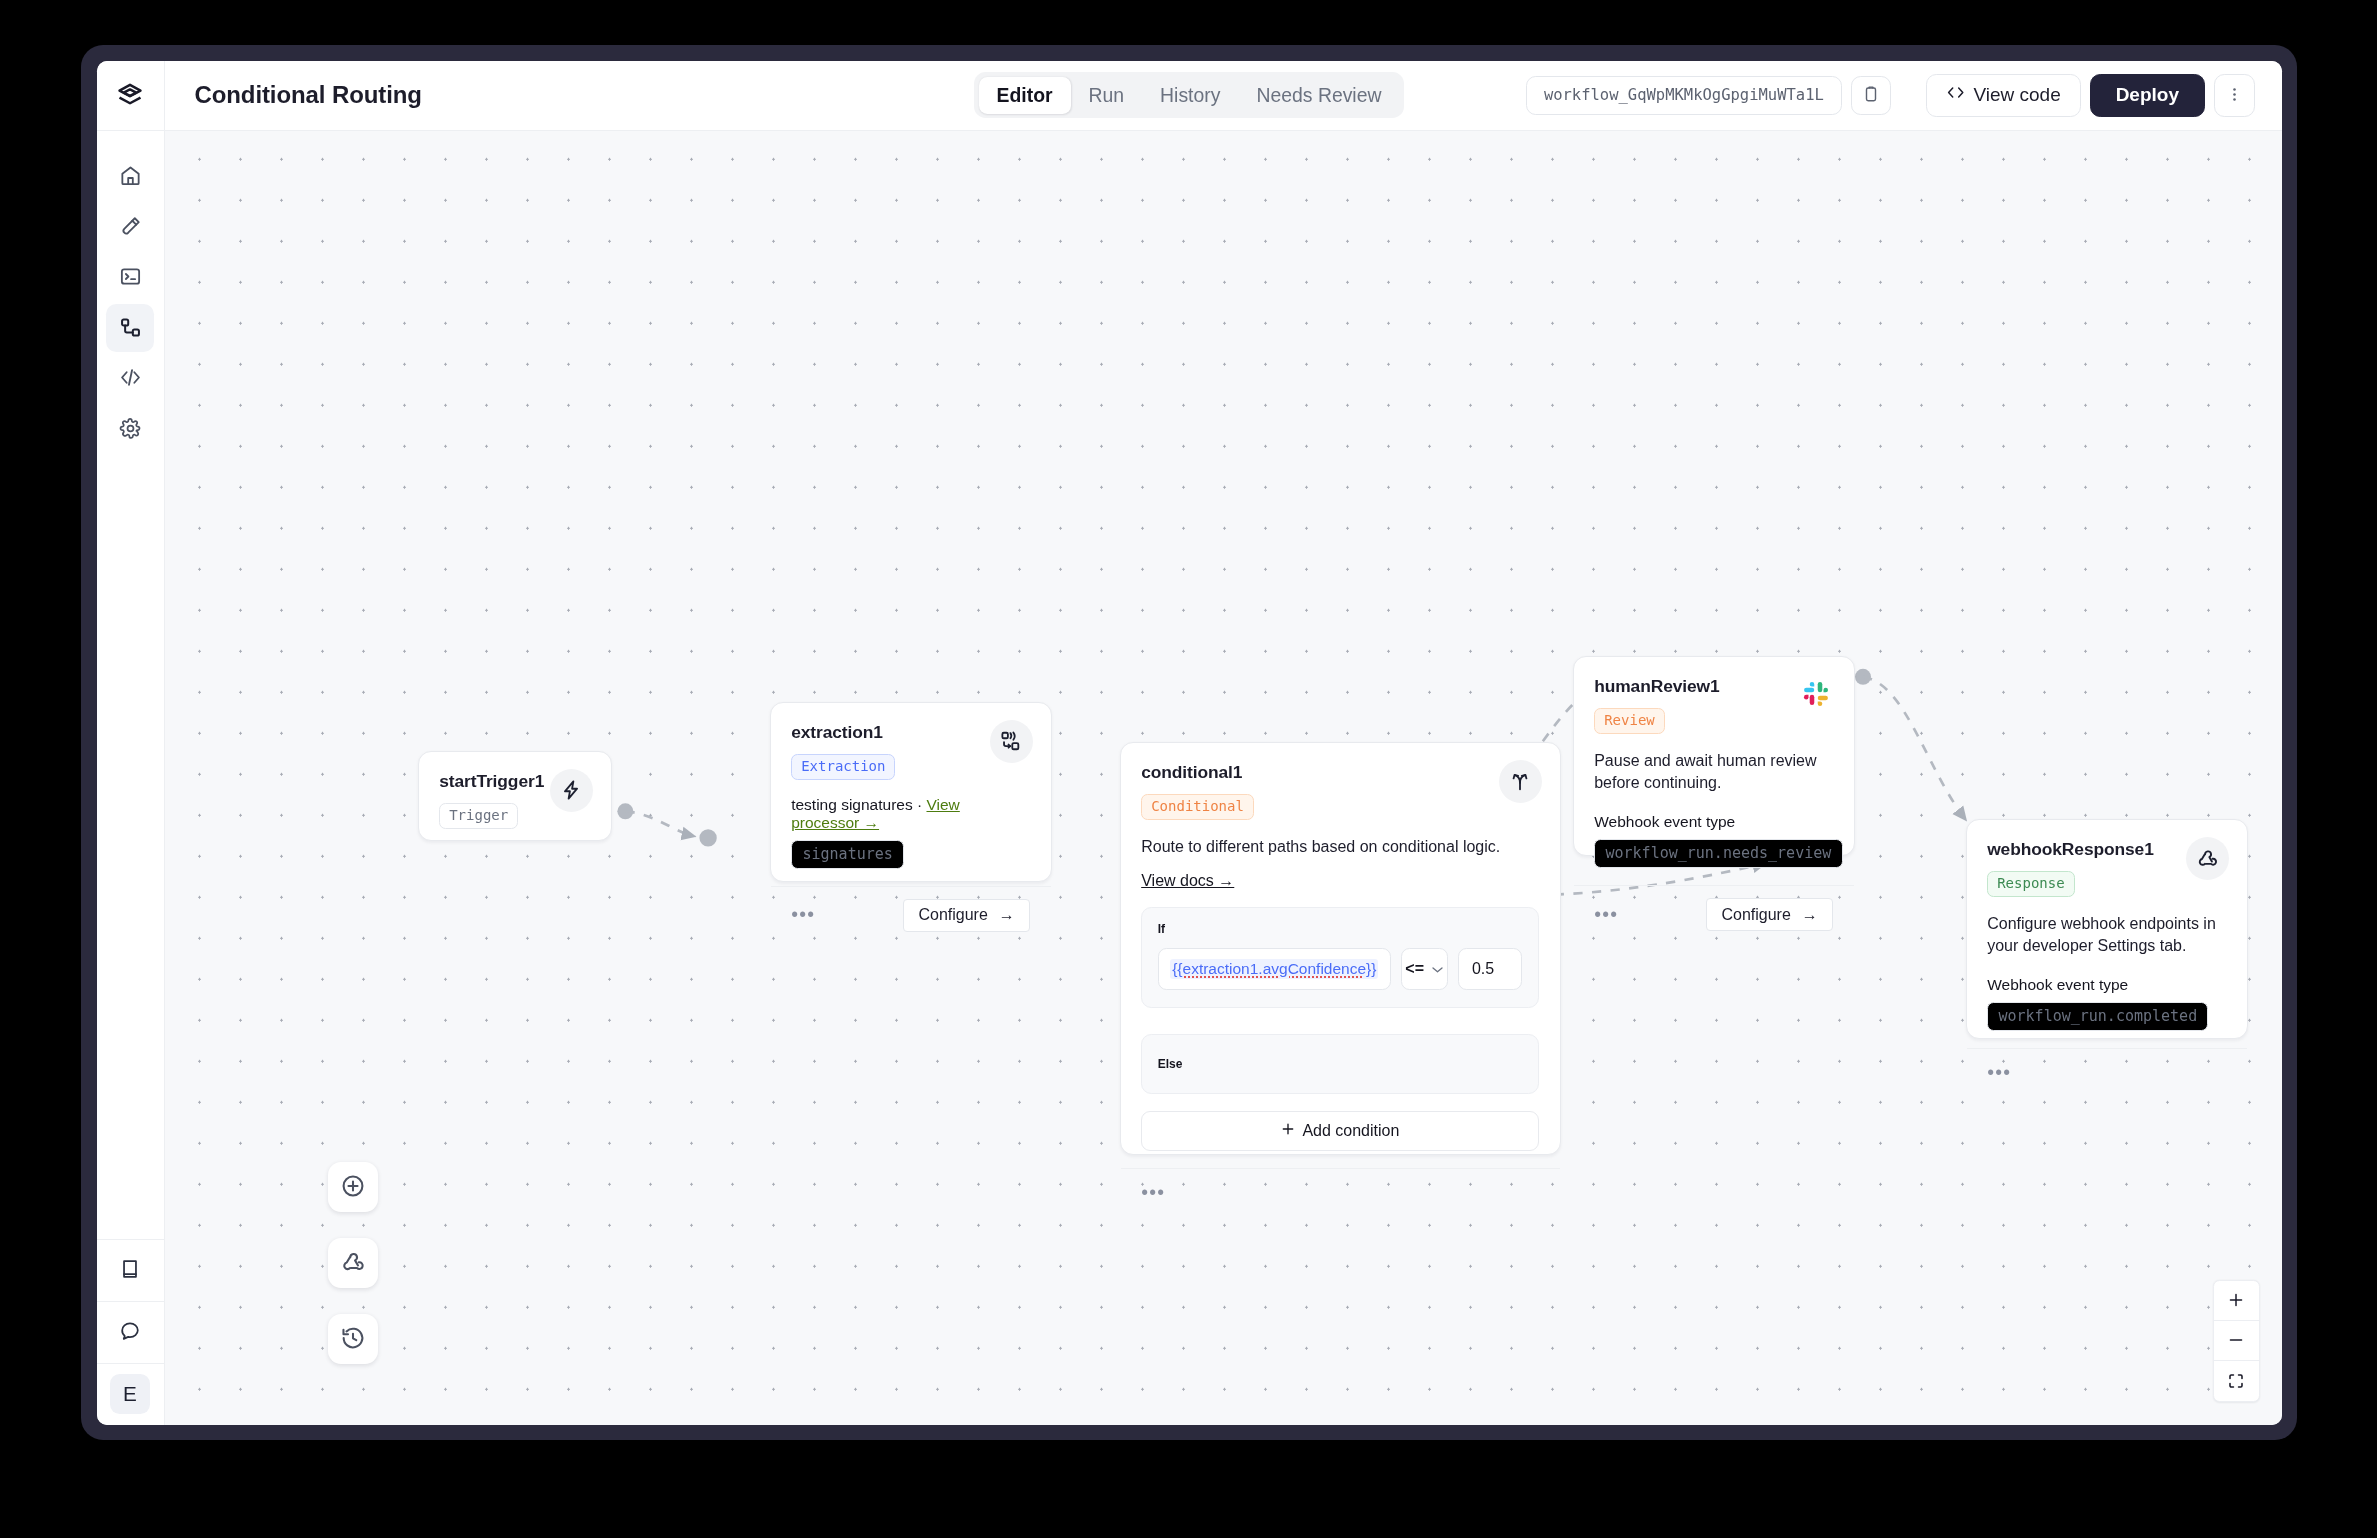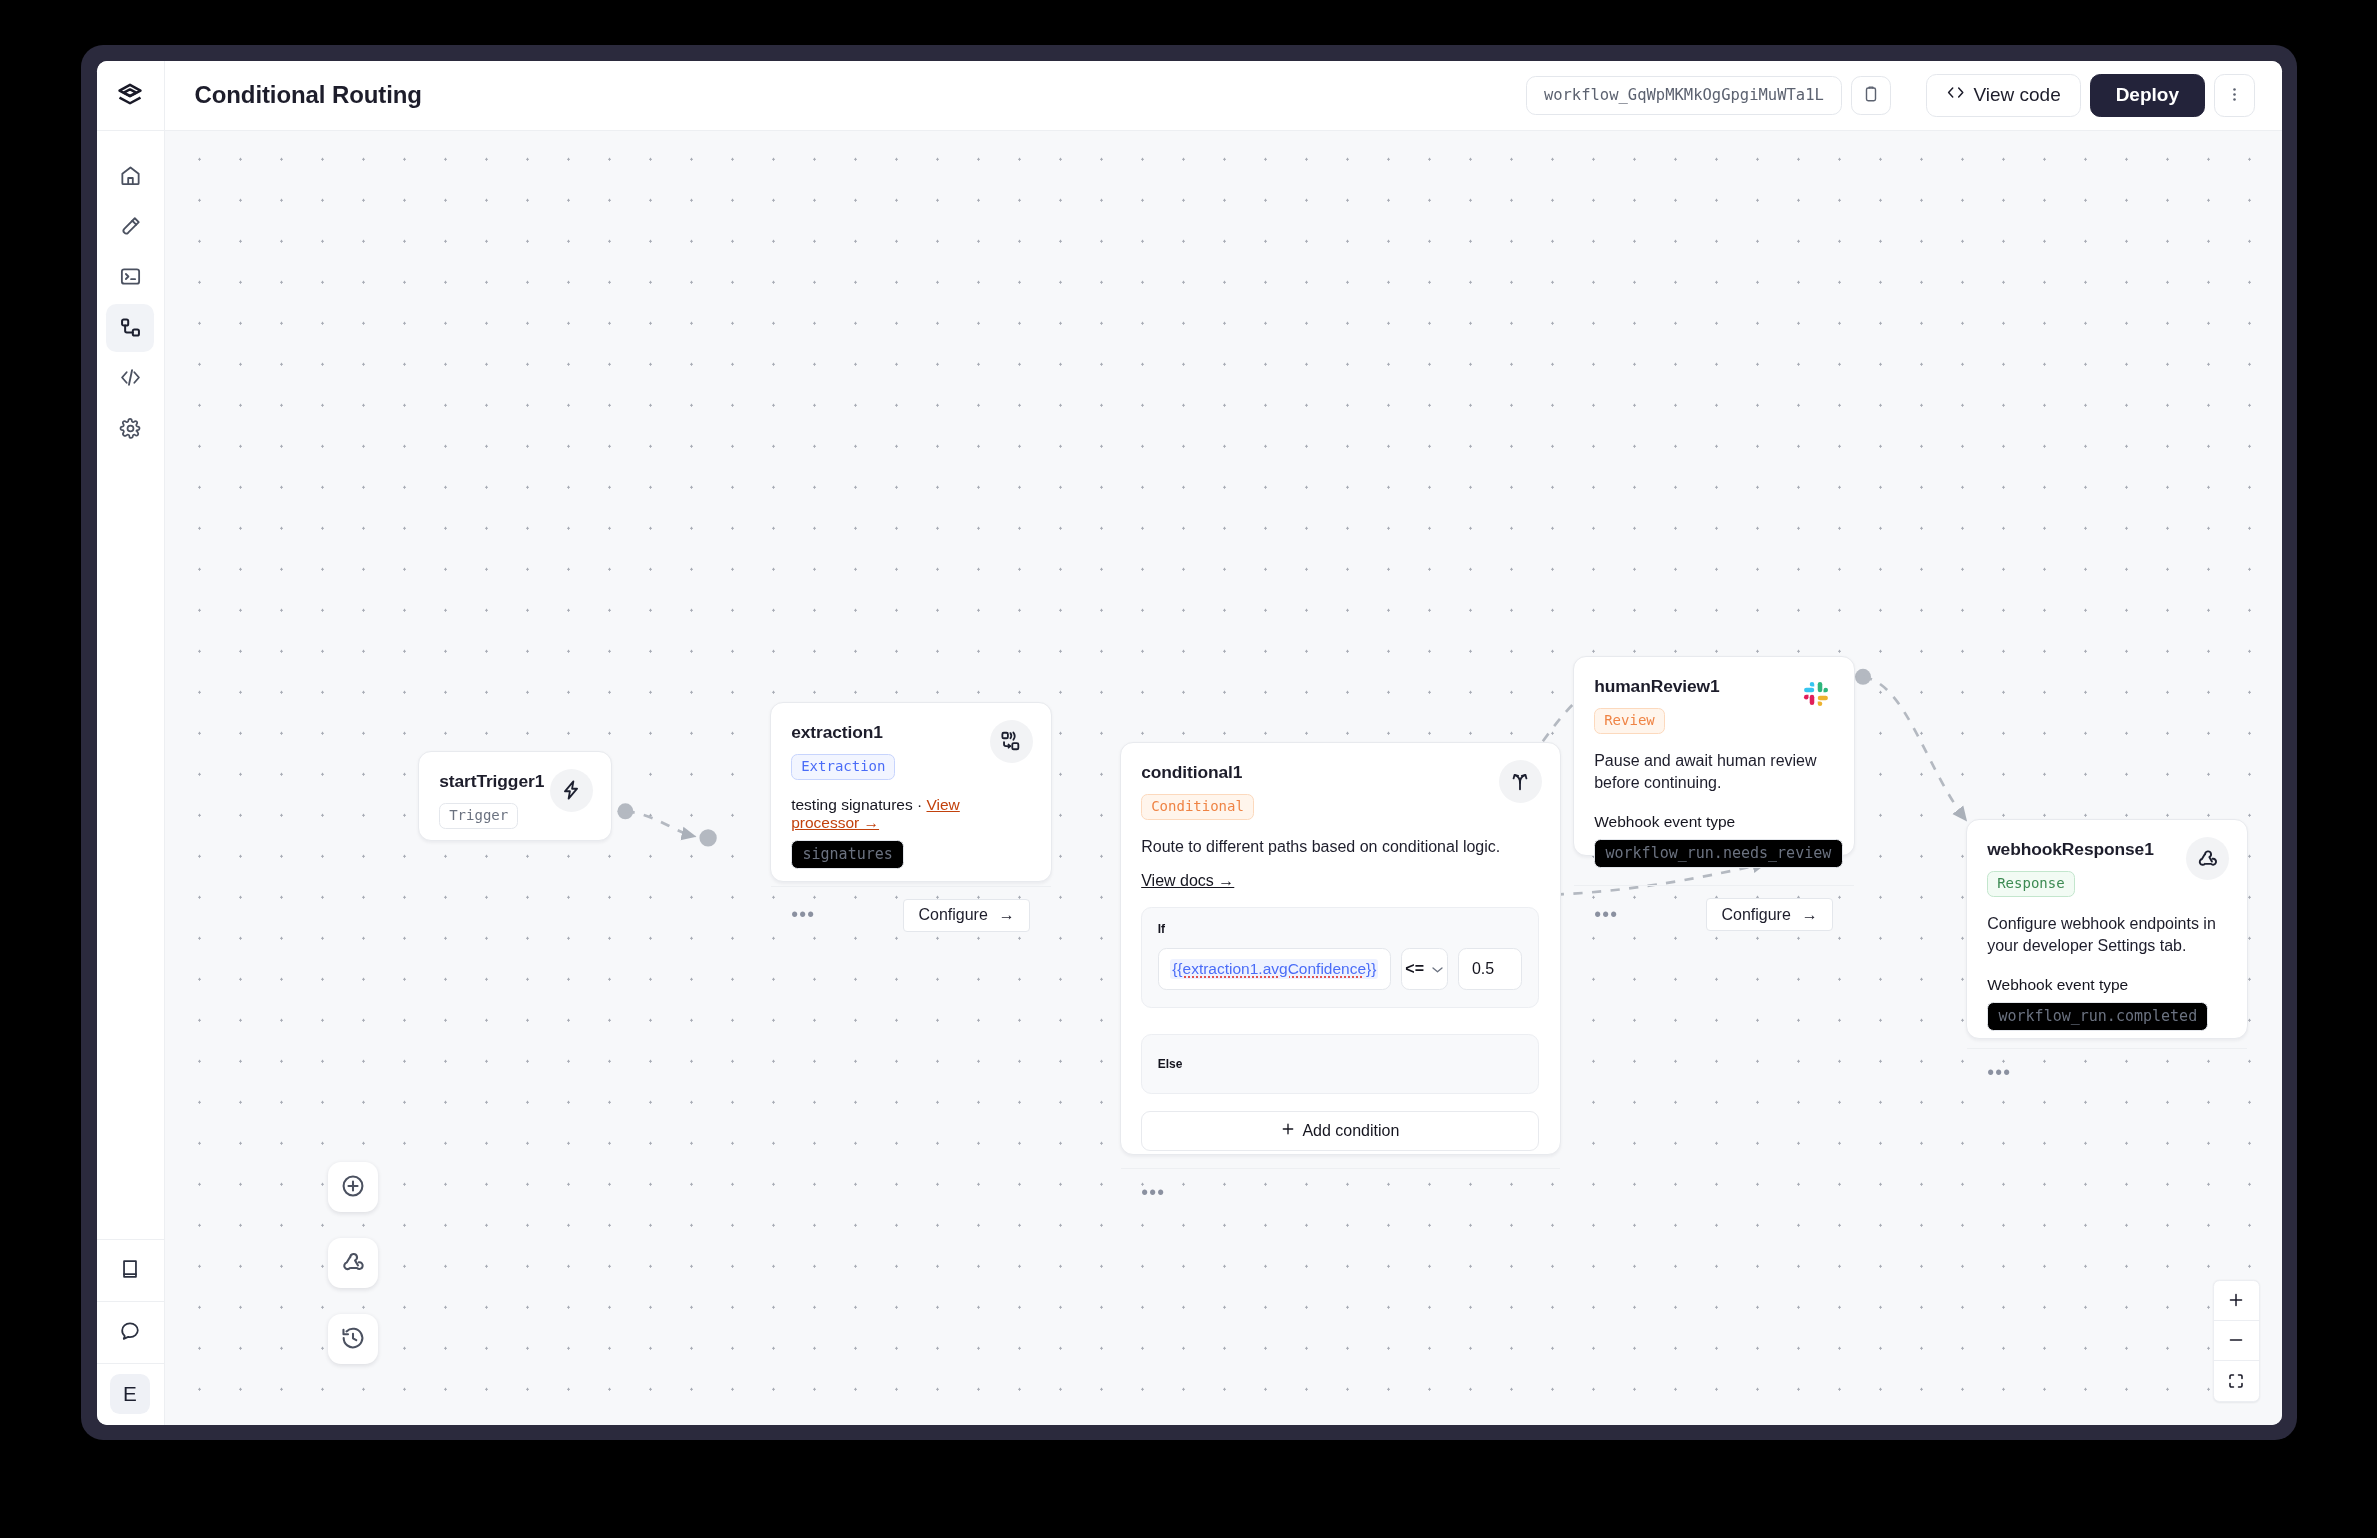--- a/index.html
+++ b/index.html
@@ -219,21 +219,21 @@
     margin-top: 15.5px;
     font-size: 16px;
     color: #1d1d2b;
     line-height: 1.42;
   }
   .node-sub {
     margin-top: 15.5px;
     font-size: 15.5px;
     color: #15151f;
   }
-  .link-u { text-decoration: underline; color: #c2410c; cursor: pointer; }
+  .link-u { text-decoration: underline; color: #4d7c0f; cursor: pointer; }
   .link-docs {
     display: inline-block;
     margin-top: 14px;
     font-size: 16px;
     color: #15151f;
     text-decoration: underline;
     cursor: pointer;
   }
   .field-label { margin-top: 18px; font-size: 15.5px; color: #15151f; }
   .mono-pill {
@@ -391,20 +391,26 @@
       <span class="brand-logo">
         <svg width="28" height="28" viewBox="0 0 24 24" fill="none" stroke="#1a1a28" stroke-width="2.1" stroke-linejoin="round">
           <path d="M12 3.3 21 8.2l-9 4.9-9-4.9 9-4.9z"></path>
           <path d="M12 7.2 17.4 10 12 12.8 6.6 10 12 7.2z" fill="#fff"></path>
           <path d="M3 14.2l9 4.9 9-4.9"></path>
         </svg>
       </span>
     </div>
     <div class="page-title">Conditional Routing</div>
 
+    <div class="tabs">
+      <div class="tab active">Editor</div>
+      <div class="tab">Run</div>
+      <div class="tab">History</div>
+      <div class="tab">Needs Review</div>
+    </div>
 
     <div class="topbar-right">
       <div class="wfid-pill">workflow_GqWpMKMkOgGpgiMuWTa1L</div>
       <div class="icon-btn">
         <span>
           <svg width="18" height="18" viewBox="0 0 24 24" fill="none" stroke="#5c6270" stroke-width="1.9" stroke-linecap="round" stroke-linejoin="round">
             <rect x="6" y="4" width="12" height="17" rx="2.2"></rect>
             <path d="M9.5 4V2.8h5V4"></path>
           </svg>
         </span>

